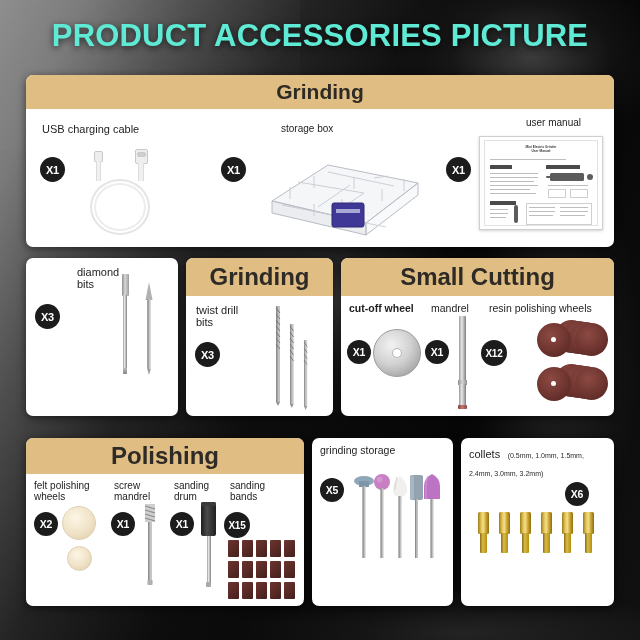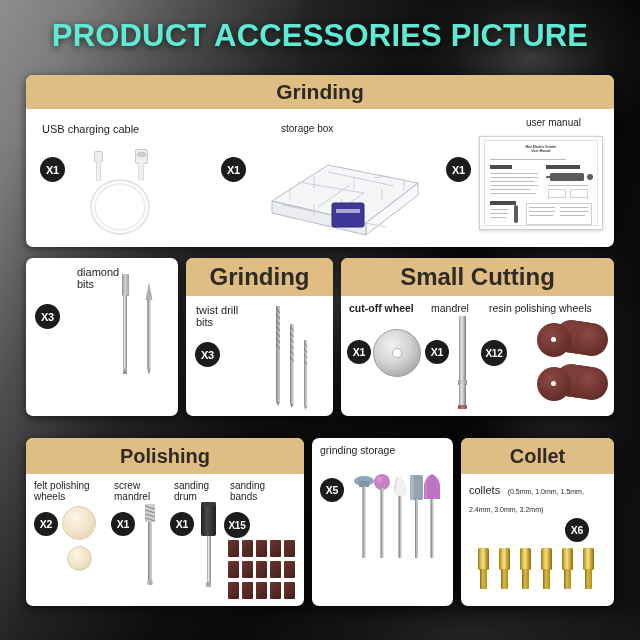--- a/index.html
+++ b/index.html
@@ -76,21 +76,21 @@
   
   #card-engraving  { left: 26px;  top: 258px; width: 152px; height: 158px; }
   #card-drilling   { left: 186px; top: 258px; width: 147px; height: 158px; }
   #card-smallcut   { left: 341px; top: 258px; width: 273px; height: 158px; }
   .r2 .card-head { height: 38px; font-size: 24px; }
 
   
   #card-polishing  { left: 26px;  top: 438px; width: 278px; height: 168px; }
   #card-grinding   { left: 312px; top: 438px; width: 141px; height: 168px; }
   #card-collet     { left: 461px; top: 438px; width: 153px; height: 168px; }
-  .r3 .card-head { height: 36px; font-size: 20px; }
+  .r3 .card-head { height: 36px; font-size: 24px; }
   #card-grinding .card-head { font-size: 20px; line-height: .96; }
 
   
   .cable-plug { position:absolute; background:#eee; border:1px solid #c9c9c9; border-radius:2px; }
   .cable-loop {
     position:absolute; border:2px solid #e4e4e4; border-radius:50%;
     background:transparent;
   }
   .cable-stem { position:absolute; background:#f0f0f0; border-left:1px solid #dcdcdc; border-right:1px solid #dcdcdc; }
   .shank { position:absolute; background:linear-gradient(90deg,#9a9a9a,#e8e8e8 40%,#b4b4b4 70%,#7e7e7e); }
@@ -425,21 +425,20 @@
             <path d="M74 6 q-2 6 -2 11 v12" stroke="#d096d6" stroke-width="1.6" fill="none" opacity=".7"></path>
             <rect x="76.5" y="29" width="3" height="59" fill="#c2c2c2"></rect>
             <rect x="76.5" y="29" width="1.2" height="59" fill="#8e8e8e"></rect>
           </g>
         </svg>
       </div>
     </div>
   </div>
 
   <div class="card r3" id="card-collet">
-    <div class="card-head">Collet</div>
     <div class="card-body" style="height:132px">
       <div style="position:absolute; left:8px; top:6px; width:140px;">
         <span style="font-size:11px; color:#1d1d1d;">collets</span>
         <span class="sub-note" style="margin-left:3px;">(0.5mm, 1.0mm, 1.5mm, 2.4mm, 3.0mm, 3.2mm)</span>
       </div>
       <div class="badge" style="left:104px; top:44px; width:24px; height:24px; font-size:10.5px;">X6</div>
       <div class="art" style="left:14px; top:74px; width:128px; height:50px;">
         <div class="collet-body" style="left:3px;   top:0px; width:11px; height:22px;"></div>
         <div class="collet-neck" style="left:5px;   top:21px; width:7px; height:20px;"></div>
         <div class="collet-body" style="left:24px;  top:0px; width:11px; height:22px;"></div>

